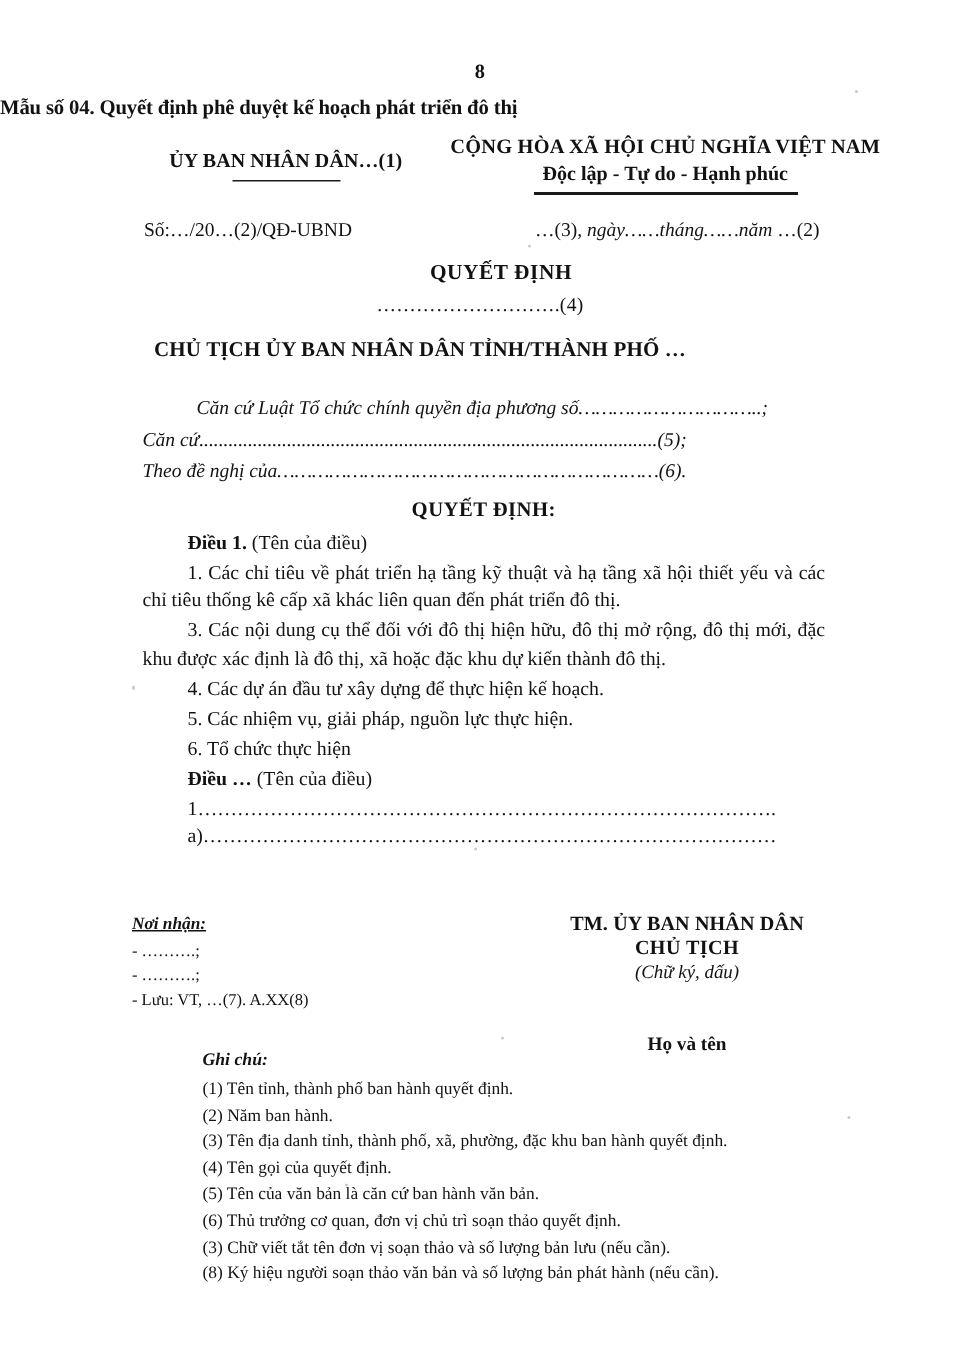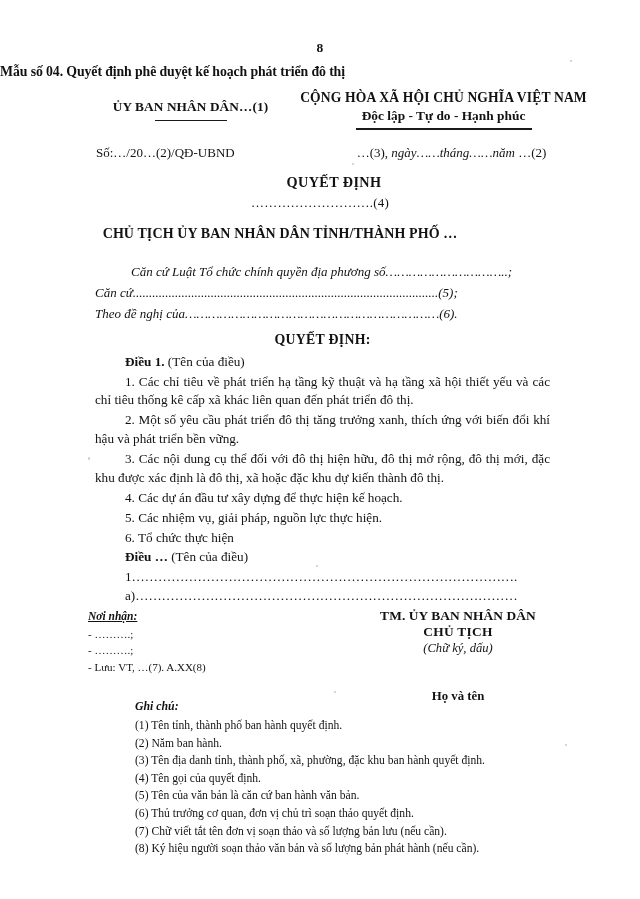--- a/index.html
+++ b/index.html
@@ -311,21 +311,20 @@
     <div class="pre-line">Căn cứ..............................................................................................(5);</div>
     <div class="pre-line">Theo đề nghị của…………………………………………………………(6).</div>
   </div>
 
   <div class="body-block">
     <div class="center-bold">QUYẾT ĐỊNH:</div>
 
     <div class="art-head"><b>Điều 1.</b><span> (Tên của điều)</span></div>
 
     <div class="para">1. Các chỉ tiêu về phát triển hạ tầng kỹ thuật và hạ tầng xã hội thiết yếu và các chỉ tiêu thống kê cấp xã khác liên quan đến phát triển đô thị.</div>
-    <div class="para">2. Một số yêu cầu phát triển đô thị tăng trưởng xanh, thích ứng với biến đổi khí hậu và phát triển bền vững.</div>
     <div class="para">3. Các nội dung cụ thể đối với đô thị hiện hữu, đô thị mở rộng, đô thị mới, đặc khu được xác định là đô thị, xã hoặc đặc khu dự kiến thành đô thị.</div>
     <div class="para">4. Các dự án đầu tư xây dựng để thực hiện kế hoạch.</div>
     <div class="para">5. Các nhiệm vụ, giải pháp, nguồn lực thực hiện.</div>
     <div class="para">6. Tổ chức thực hiện</div>
 
     <div class="art-head"><b>Điều …</b><span> (Tên của điều)</span></div>
 
     <div class="fill-line">1…………………………………………………………………………….</div>
     <div class="fill-line">a)……………………………………………………………………………</div>
   </div>
@@ -346,21 +345,21 @@
   </div>
 
   <div class="notes">
     <div class="notes-title">Ghi chú:</div>
     <div class="note-item">(1) Tên tỉnh, thành phố ban hành quyết định.</div>
     <div class="note-item">(2) Năm ban hành.</div>
     <div class="note-item">(3) Tên địa danh tỉnh, thành phố, xã, phường, đặc khu ban hành quyết định.</div>
     <div class="note-item">(4) Tên gọi của quyết định.</div>
     <div class="note-item">(5) Tên của văn bản là căn cứ ban hành văn bản.</div>
     <div class="note-item">(6) Thủ trưởng cơ quan, đơn vị chủ trì soạn thảo quyết định.</div>
-    <div class="note-item">(7) Chữ viết tắt tên đơn vị soạn thảo và số lượng bản lưu (nếu cần).</div>
+    <div class="note-item">(3) Chữ viết tắt tên đơn vị soạn thảo và số lượng bản lưu (nếu cần).</div>
     <div class="note-item">(8) Ký hiệu người soạn thảo văn bản và số lượng bản phát hành (nếu cần).</div>
   </div>
 
   <div class="speck" style="left:48px;  top:72px;  width:2px; height:2px;"></div>
   <div class="speck" style="left:570px; top:60px;  width:2px; height:2px;"></div>
   <div class="speck" style="left:88px;  top:457px; width:2px; height:3px;"></div>
   <div class="speck" style="left:316px; top:565px; width:2px; height:2px;"></div>
   <div class="speck" style="left:565px; top:744px; width:2px; height:2px;"></div>
   <div class="speck" style="left:352px; top:163px; width:2px; height:2px;"></div>
   <div class="speck" style="left:334px; top:691px; width:2px; height:2px;"></div>

